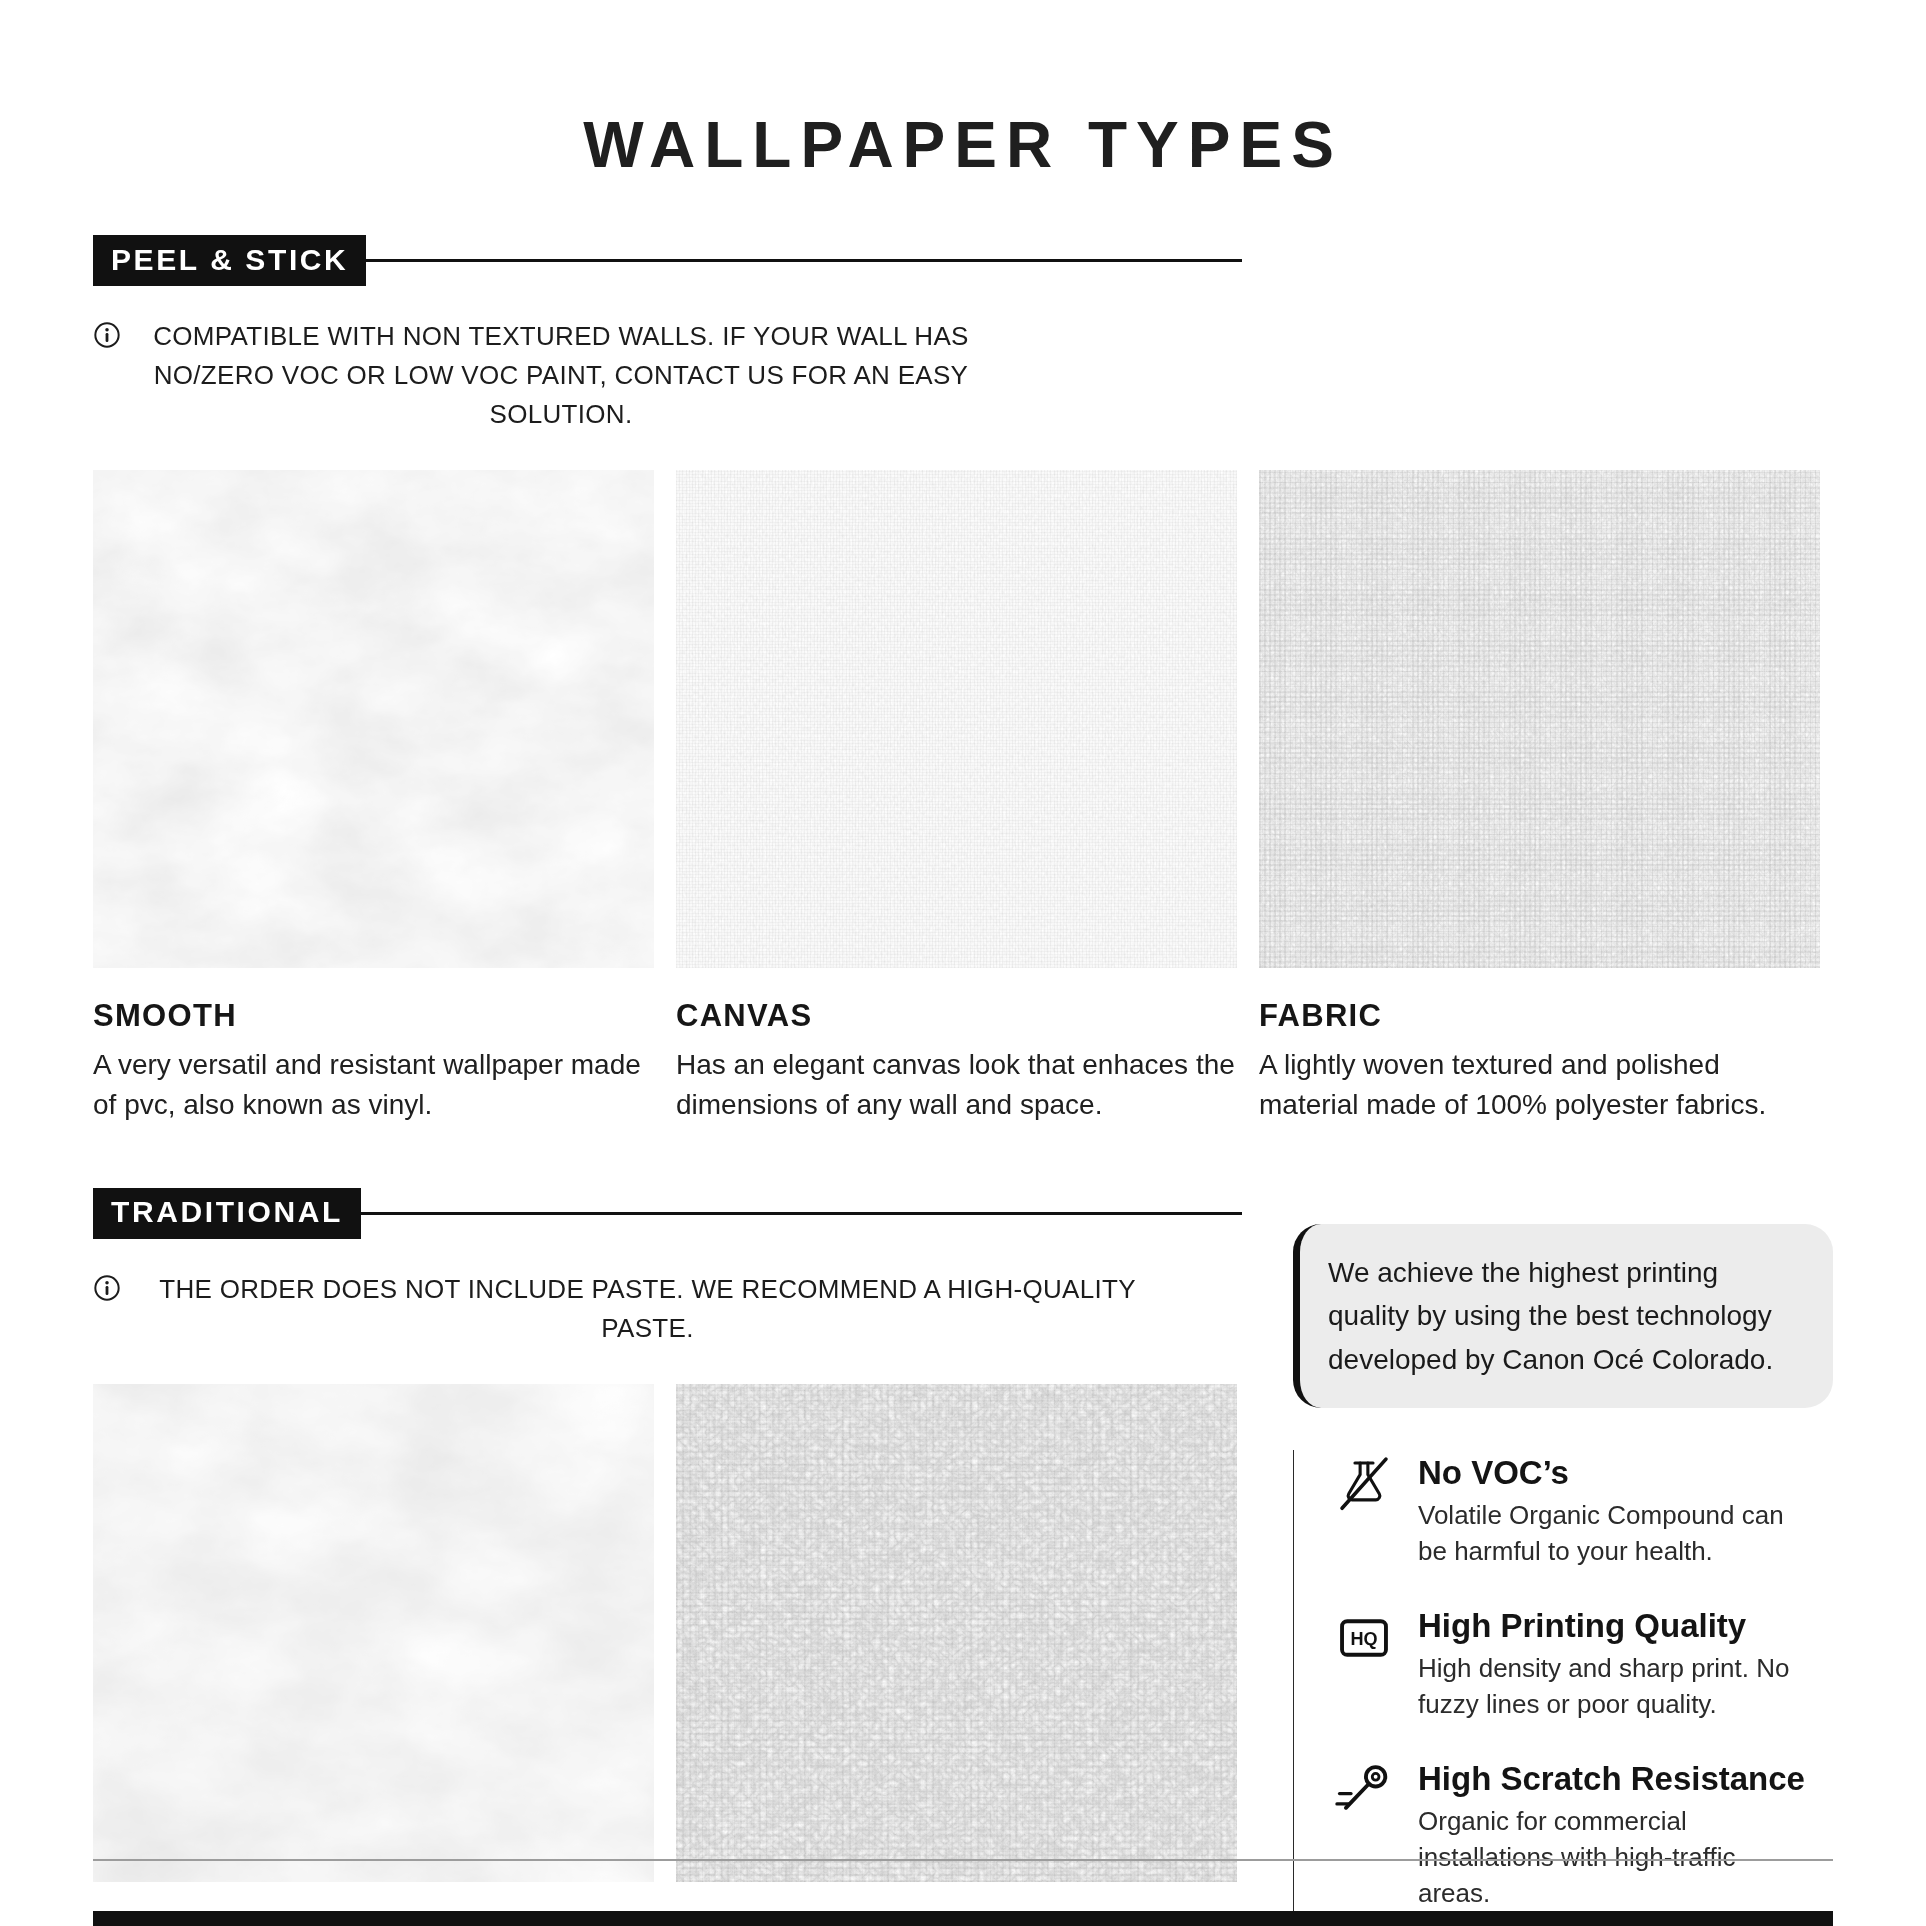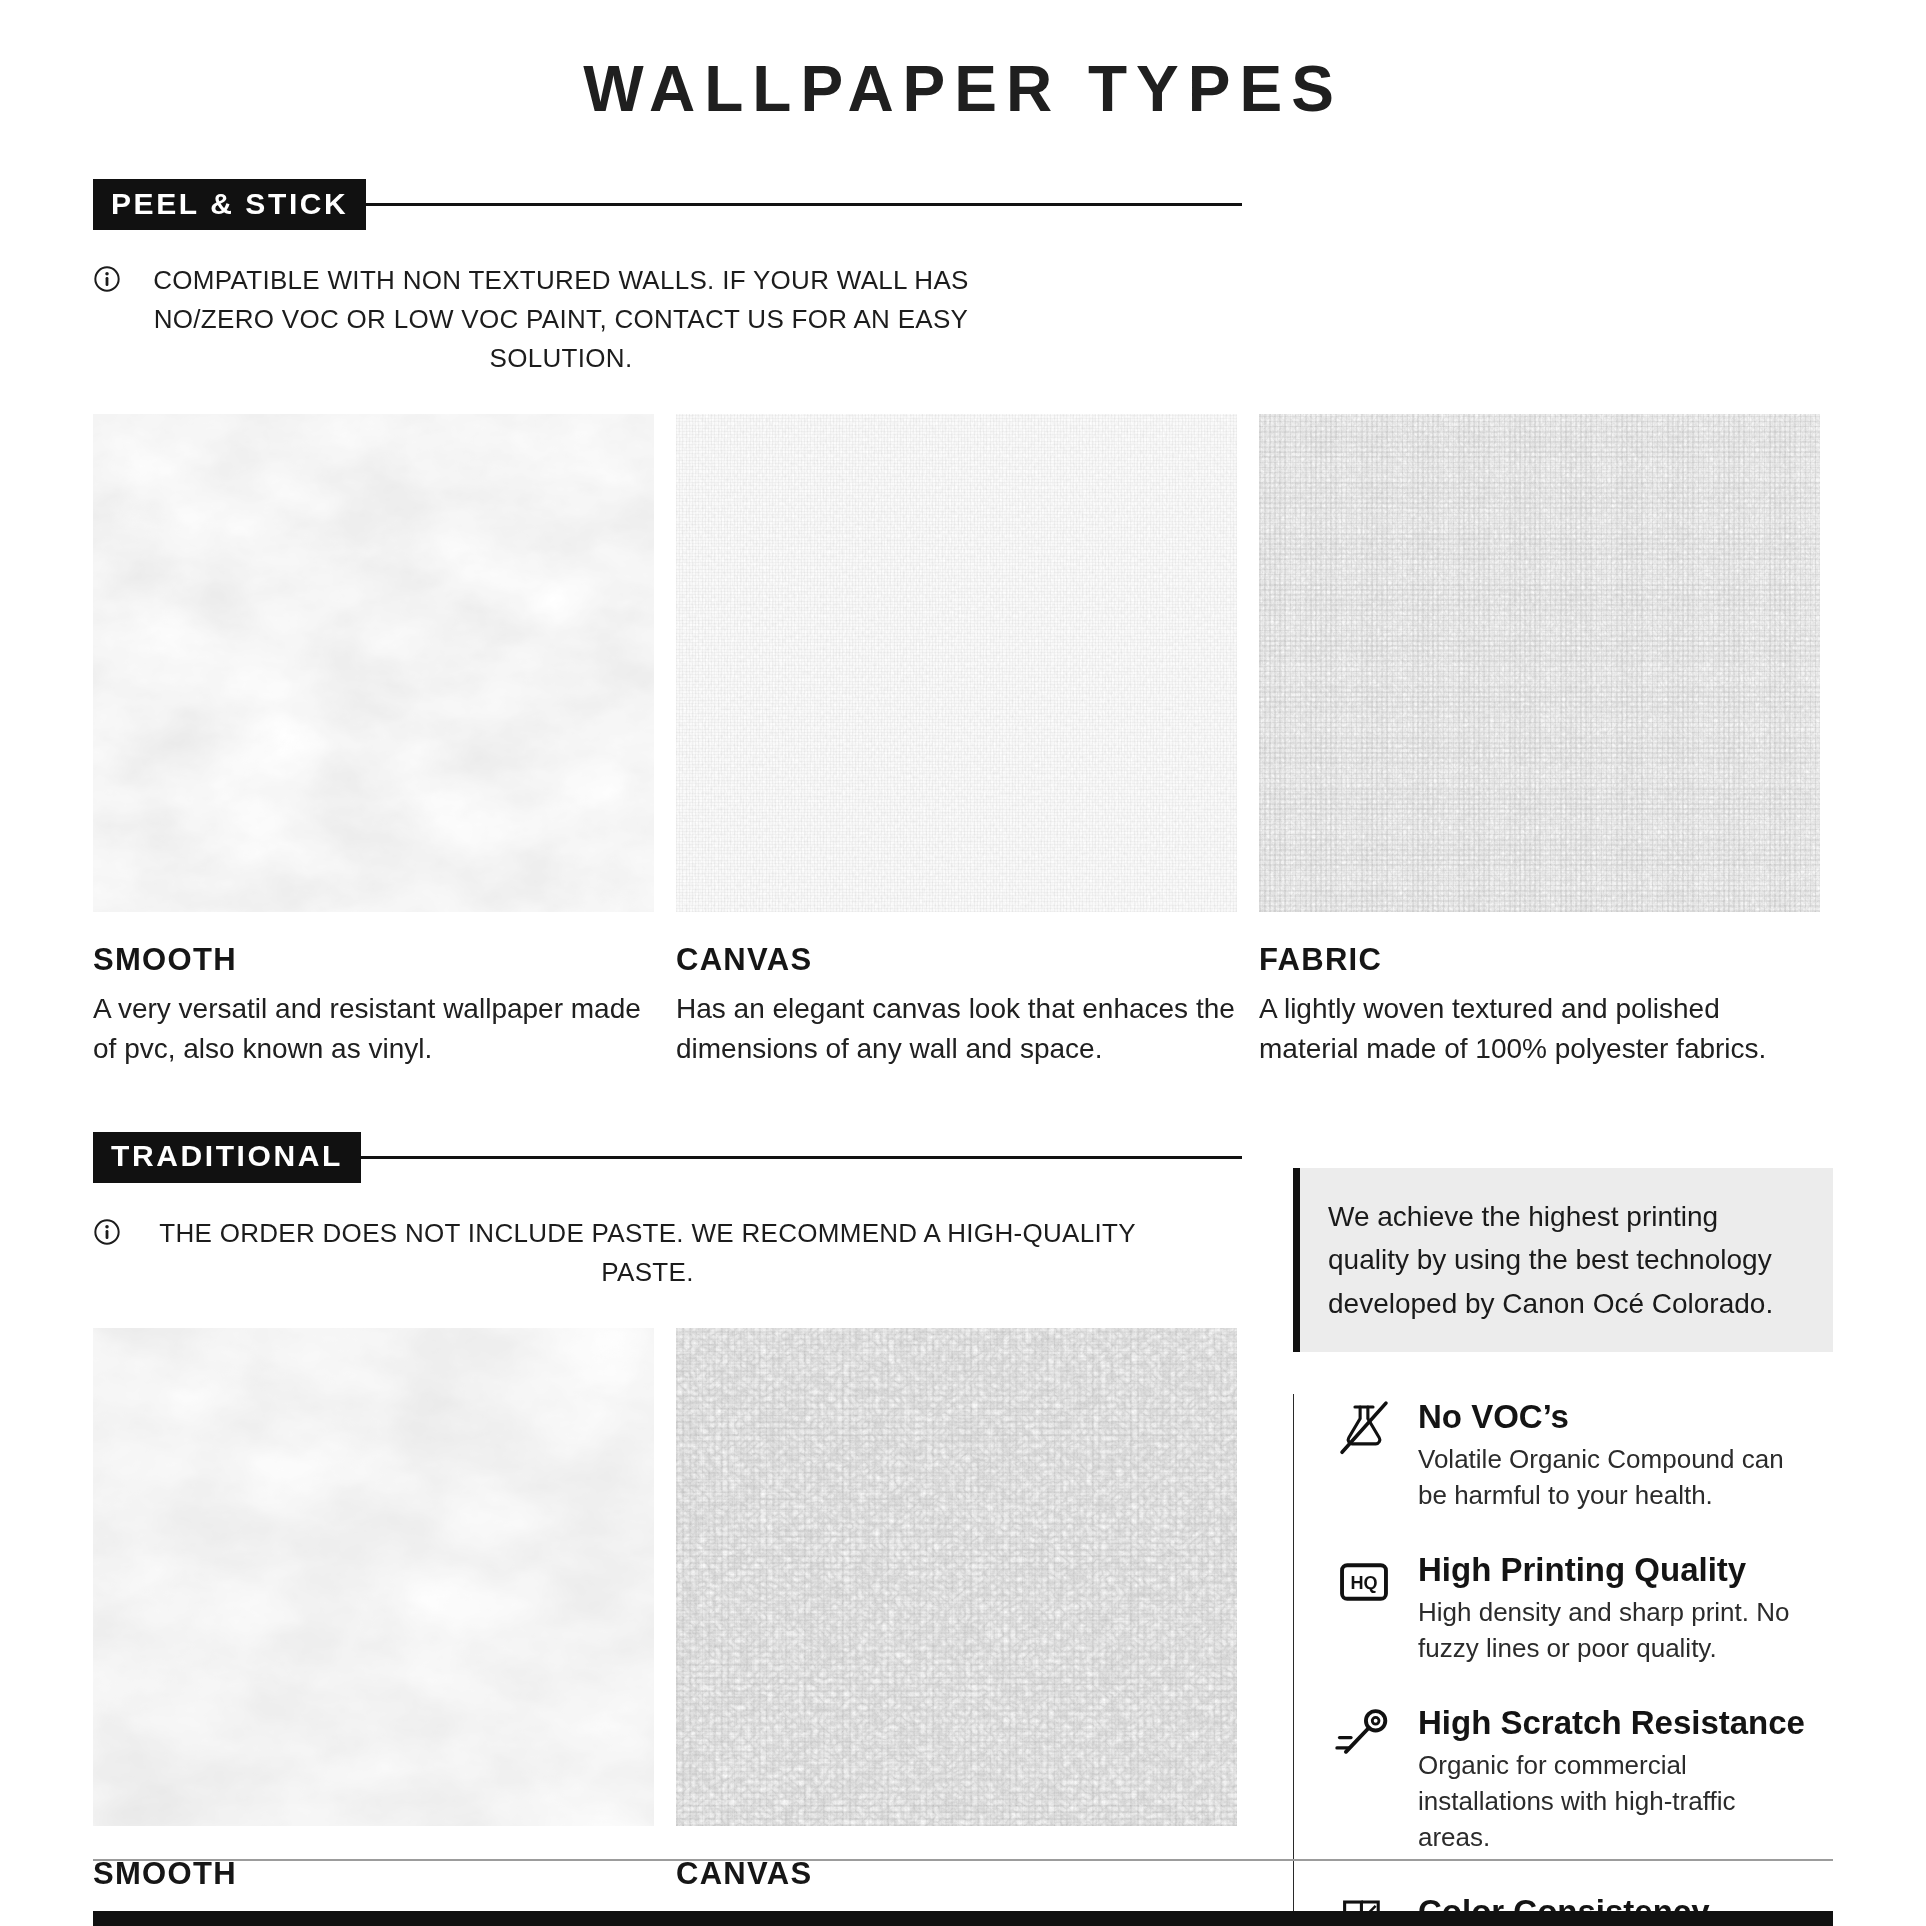--- a/index.html
+++ b/index.html
@@ -1,20 +1,20 @@
 <!DOCTYPE html>
 <html style="font-size:10.3px"><head>
 <meta charset="utf-8">
 <style>
   * { margin:0; padding:0; box-sizing:border-box; }
   html,body { width:1926px; height:1926px; background:#ffffff; overflow:hidden; }
   body { font-family:"Liberation Sans", sans-serif; color:#1b1b1b; }
   .page { position:relative; width:1926px; height:1926px; padding:0 93px; overflow:hidden; }
 
-  .title { padding-top:52px; text-align:center; font-size:64px; font-weight:600; letter-spacing:9px; color:#1f1f1f; }
+  .title { padding-top:108px; text-align:center; font-size:64px; font-weight:600; letter-spacing:9px; color:#1f1f1f; }
 
   .section-header { display:flex; align-items:center; margin-top:53px; width:1149px; }
   .section-label { background:#111; color:#fff; font-size:30px; font-weight:700; letter-spacing:2.6px; padding:7.7px 18px 9.6px; white-space:nowrap; }
   .section-line { flex:1; height:2.6px; background:#111; }
 
   .note { display:flex; gap:13px; margin-top:31px; font-size:26px; line-height:1.5; letter-spacing:0.3px; color:#1c1c1c;text-align:center; }
   .note .txt { max-width:854px; }
   .info-icon svg { display:block; margin-top:3.9px; }
 
   .swatch-row { display:flex; gap:22px; margin-top:36px; }
@@ -39,21 +39,21 @@
 
   .caption-row { display:flex; gap:22px; margin-top:29.5px; }
   .caption { width:561px; }
   .caption h3 { font-size:31px; letter-spacing:1.3px; font-weight:700; color:#161616; }
   .caption p { margin-top:11.6px; font-size:28px; line-height:1.4; color:#202020; }
 
   .bottom-region { display:flex; margin-top:64px; }
   .left-col { width:1149px; }
   .right-col { flex:1; padding-left:51px; padding-top:36px; }
 
-  .callout { background:#ececec; border-left:7.7px solid #111; padding:27px 28px; font-size:28px; line-height:1.55; color:#1a1a1a; }
+  .callout { background:#ececec; border-left:7.7px solid #111; padding:27px 28px; font-size:28px; line-height:1.55; color:#1a1a1a;border-radius:28px; }
 
   .features { margin-top:42px; border-left:1.9px solid #2a2a2a; padding:3.9px 0 3.9px 39px; display:flex; flex-direction:column; gap:37px; }
   .feature { display:flex; gap:23px; }
   .feature .f-icon { width:62px; flex:0 0 62px; }
   .feature .f-icon svg { display:block; }
   .feature h4 { font-size:33px; font-weight:700; color:#141414; }
   .feature p { margin-top:6.4px; font-size:26px; line-height:1.38; color:#2b2b2b; max-width:385px; }
 
   .bottom-line { position:absolute; left:93px; right:93px; top:1859px; height:1.9px; background:#9c9c9c; }
   .bottom-bar  { position:absolute; left:93px; right:93px; top:1911px; height:15.4px; background:#111; }

